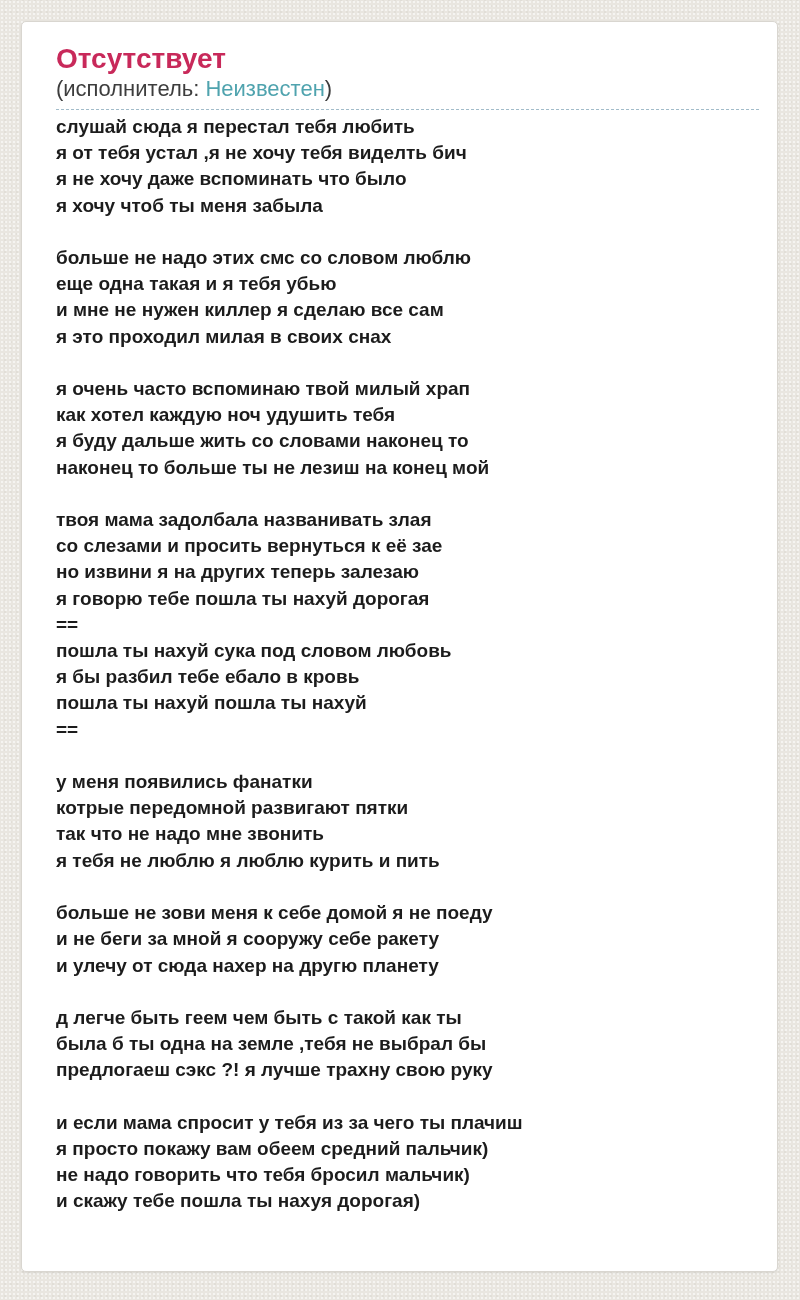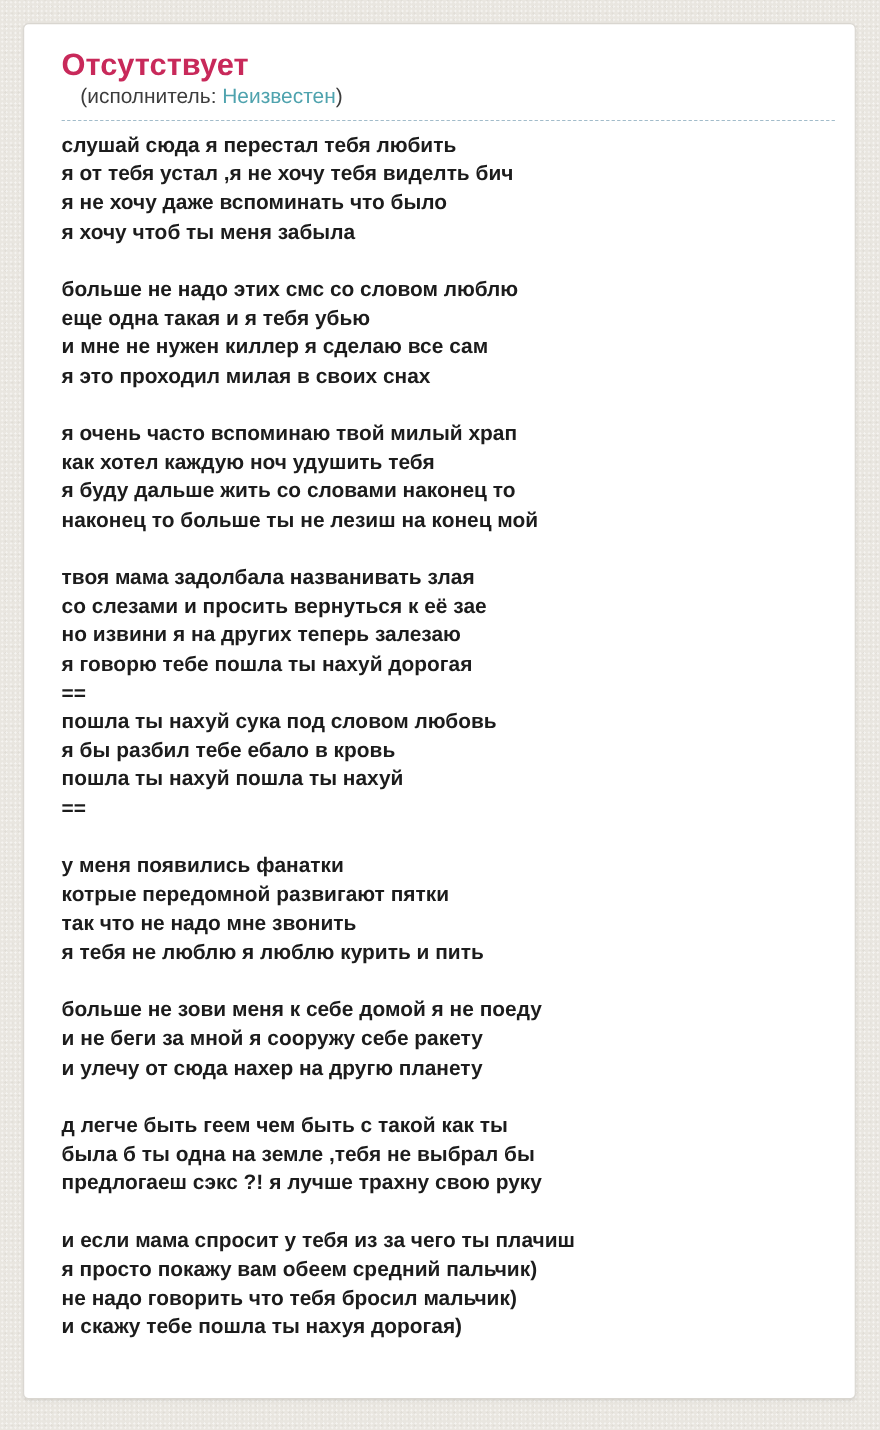--- a/index.html
+++ b/index.html
@@ -43,34 +43,33 @@
   .song-title {
     font-size: 28px;
     line-height: 32px;
     font-weight: bold;
     color: #c8295a;
     letter-spacing: 0;
   }
 
   .artist-line {
     margin-top: 3px;
-    font-size: 19px;
+    font-size: 22px;
     line-height: 22px;
     color: #3d3d3d;
-    margin-left: 17px;
   }
 
   .artist-link {
     color: #4fa3ae;
     text-decoration: none;
     cursor: pointer;
   }
 
   .lyrics-text {
-    margin-top: 10px;
+    margin-top: 4px;
     font-size: 19px;
     font-weight: bold;
     line-height: 26.2px;
     color: #1c1c1c;
   }
 
   .lyric-line {
     white-space: pre-wrap;
   }
 </style>

